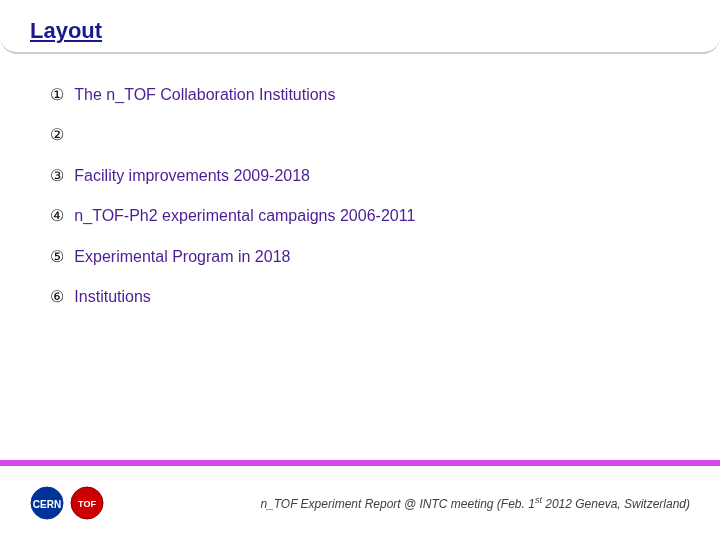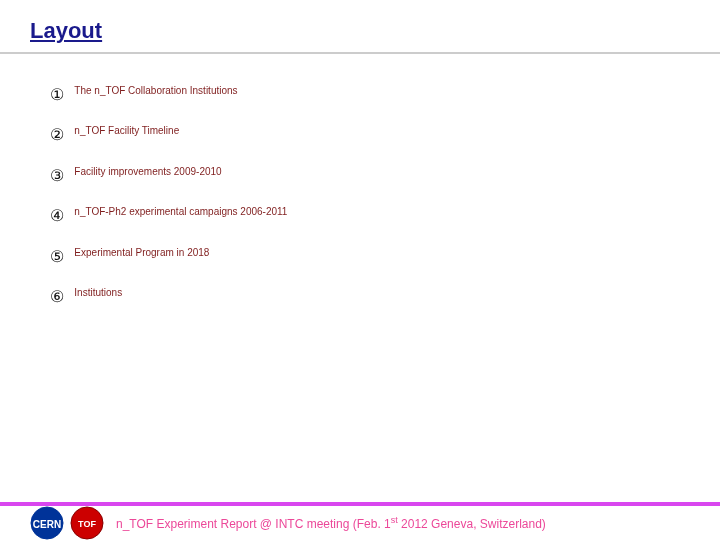--- a/index.html
+++ b/index.html
@@ -18,20 +18,21 @@
       height: 540px;
       display: flex;
       flex-direction: column;
       padding: 0;
       position: relative;
     }
 
     .header {
       padding: 18px 30px 8px 30px;
       border-bottom: 2px solid #cccccc;
+      border-radius: 17px;
     }
 
     .header-title {
       font-size: 22px;
       font-weight: bold;
       color: #1a1a8c;
       text-decoration: underline;
     }
 
     .content {
@@ -51,31 +52,31 @@
     }
 
     .list-number {
       font-size: 16px;
       margin-right: 10px;
       flex-shrink: 0;
       color: #111111;
     }
 
     .list-text {
-      font-size: 10px;
-      color: #7f1d1d;
+      font-size: 16px;
+      color: #4c1d95;
       text-align: center;
     }
 
     .footer {
-      border-top: 4px solid #d946ef;
-      padding: 0 30px;
+      border-top: 6px solid #d946ef;
+      padding: 20px 30px;
       display: flex;
       align-items: center;
-      gap: 12px;
+      gap: 0;
       background: #ffffff;
     }
 
     .footer-logos {
       display: flex;
       align-items: center;
       gap: 6px;
     }
 
     
@@ -85,23 +86,24 @@
     }
 
     
     .tof-logo {
       width: 34px;
       height: 34px;
     }
 
     .footer-text {
       font-size: 12px;
-      color: #ec4899;
+      color: #404040;
+      font-style: italic;
       flex: 1;
-      text-align: left;
+      text-align: right;
     }
 
     .footer-text sup {
       font-size: 9px;
     }
   </style>
 </head>
 <body>
 
 <div class="slide">
@@ -111,25 +113,24 @@
   </div>
 
   <div class="content">
 
   <div class="list-item">
         <span class="list-number">① </span>
         <span class="list-text">The n_TOF Collaboration Institutions</span>
       </div>
       <div class="list-item">
         <span class="list-number">② </span>
-        <span class="list-text">n_TOF Facility Timeline</span>
       </div>
       <div class="list-item">
         <span class="list-number">③ </span>
-        <span class="list-text">Facility improvements 2009-2010</span>
+        <span class="list-text">Facility improvements 2009-2018</span>
       </div>
       <div class="list-item">
         <span class="list-number">④ </span>
         <span class="list-text">n_TOF-Ph2 experimental campaigns 2006-2011</span>
       </div>
       <div class="list-item">
         <span class="list-number">⑤ </span>
         <span class="list-text">Experimental Program in 2018</span>
       </div>
       <div class="list-item">

